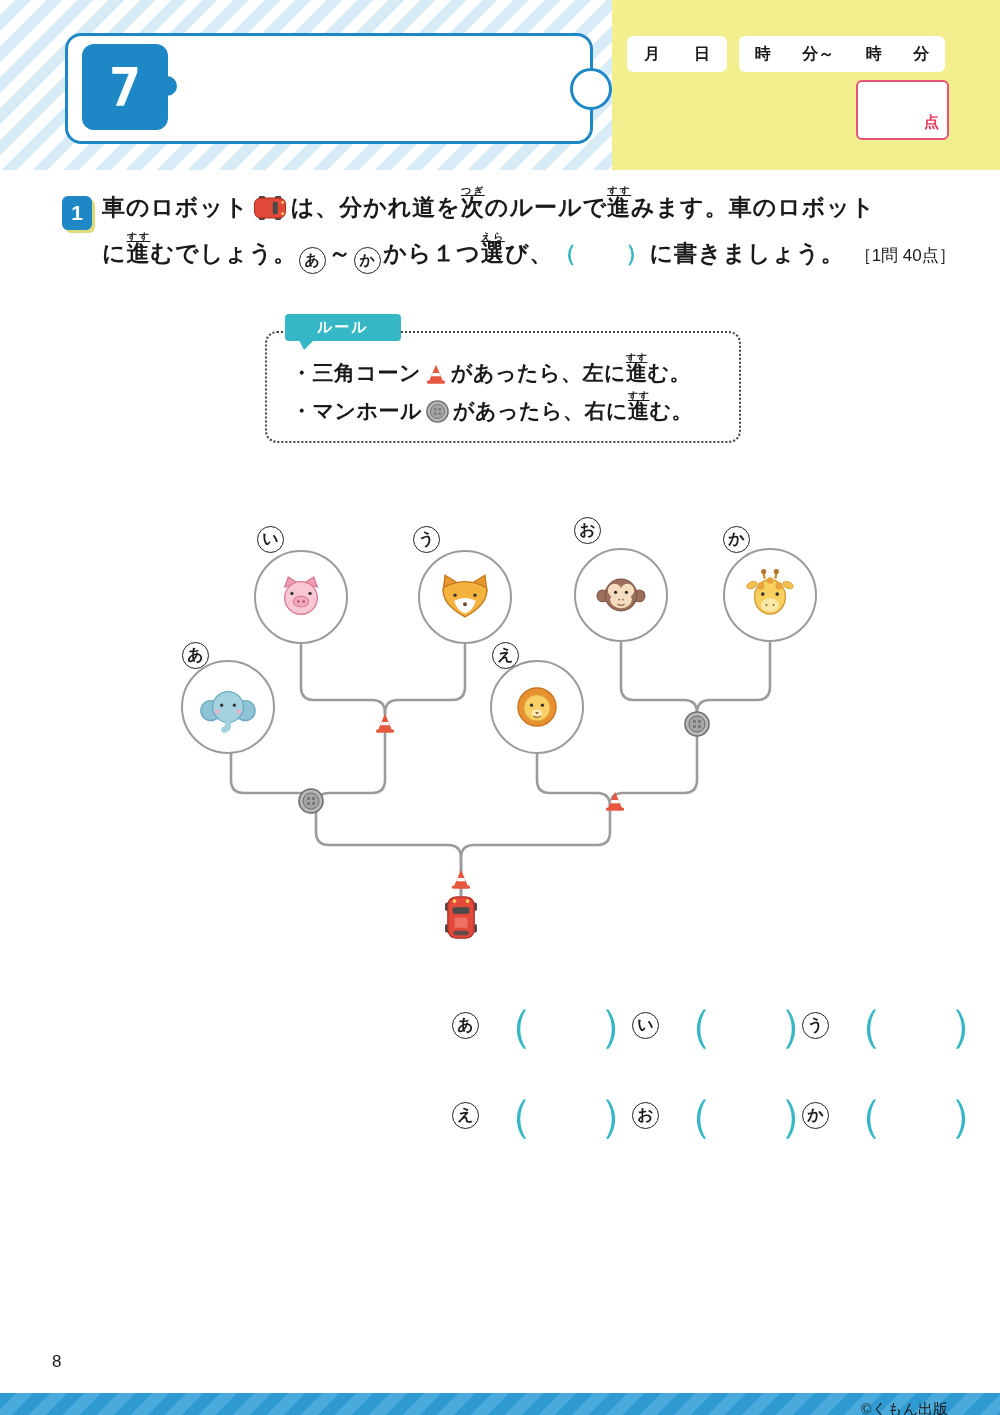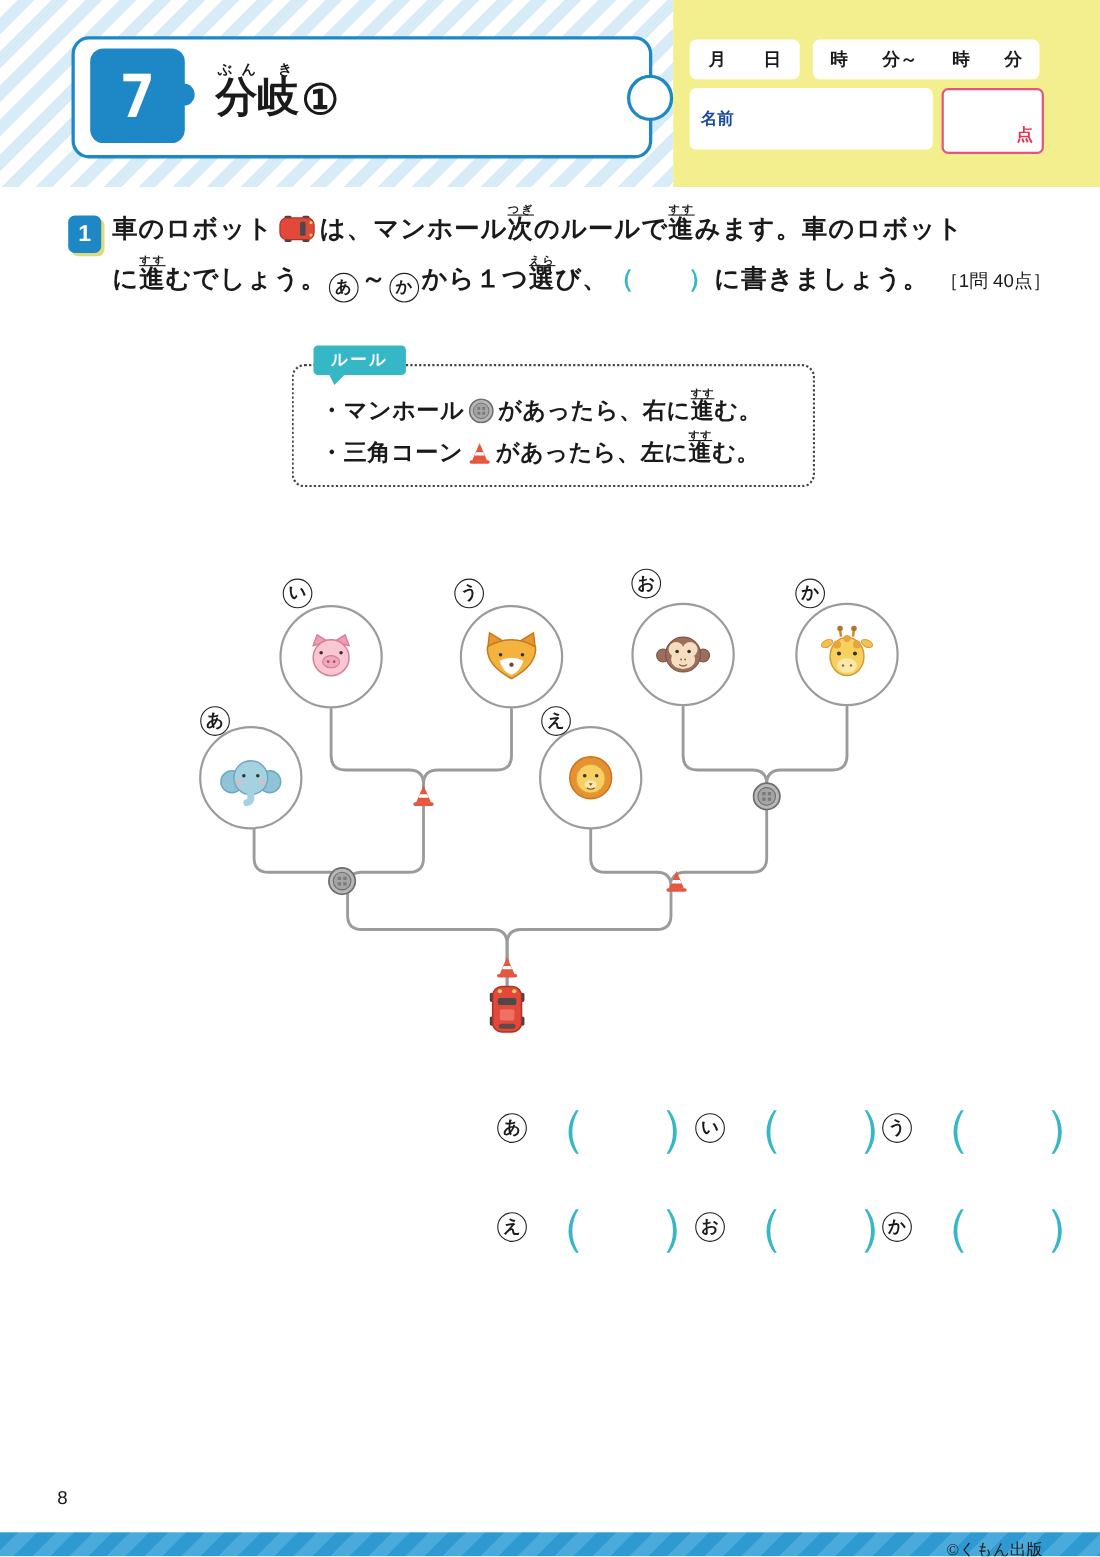--- a/index.html
+++ b/index.html
@@ -50,21 +50,21 @@
     align-items:center;justify-content:center;font-size:15px;margin:0 2px;vertical-align:-4px;background:#fff;}
   .teal{color:var(--teal,#35b7c6);}
   .note{font-size:17px;font-weight:400;margin-left:10px;letter-spacing:0;}
   .inline-icon{display:inline-block;vertical-align:-5px;margin:0 4px;}
   .inline-icon svg{display:block;}
 
   
   .rulebox{position:absolute;left:265px;top:331px;width:472px;height:108px;border:2px dotted #444;
     border-radius:12px;background:#fff;z-index:2;}
   .ruletab{position:absolute;left:18px;top:-19px;background:var(--teal,#35b7c6);color:#fff;font-size:15px;
-    font-weight:700;padding:4px 16px;border-radius:4px;letter-spacing:2px;}
+    font-weight:700;padding:4px 32px;border-radius:4px;letter-spacing:2px;}
   .ruletab:after{content:"";position:absolute;left:14px;bottom:-9px;width:0;height:0;
     border-left:5px solid transparent;border-right:10px solid transparent;border-top:10px solid var(--teal,#35b7c6);}
   .rulelines{padding:20px 0 0 24px;}
   .ruleline{line-height:38px;height:38px;font-size:21px;font-weight:600;letter-spacing:0.5px;white-space:nowrap;}
 
   
   .roads{position:absolute;left:0;top:0;z-index:1;pointer-events:none;}
   .roads path{stroke:var(--road-gray,#9b9b9b);stroke-width:2.6;fill:none;stroke-linecap:round;}
   .node{position:absolute;width:94px;height:94px;border:2.6px solid var(--road-gray,#9b9b9b);border-radius:50%;
     background:#fff;display:flex;align-items:center;justify-content:center;box-sizing:border-box;z-index:2;}
@@ -92,77 +92,70 @@
 
   <div class="band-stripes"></div>
   <div class="band-yellow"></div>
   <div class="bottom-bar"></div>
 
   <div class="title-box">
     <div class="badge-puzzle">
       <span class="bump"></span>
       <span class="num">7</span>
     </div>
-    <div class="title-text">
-      <ruby><span>分岐</span><rt>ぶん き</rt></ruby>
-        <span class="title-circ">①</span>
-    </div>
     <div class="notch"></div>
   </div>
 
   <div class="hbox month-day">
     <span>月</span>
     <span>日</span>
   </div>
   <div class="hbox time-box">
     <span>時</span>
     <span>分～</span>
     <span>時</span>
     <span>分</span>
-  </div>
-  <div class="hbox name-box">
-    <span>名前</span>
   </div>
   <div class="hbox score-box">
     <span>点</span>
   </div>
 
   <div class="pnum">1</div>
   <div class="ptext">
     <div class="pline"><span>車のロボット</span><span class="inline-icon"><svg width="34" height="24" viewBox="0 0 48 34">
             <rect x="8" y="0" width="9" height="4" rx="2" fill="#444"></rect>
             <rect x="31" y="0" width="9" height="4" rx="2" fill="#444"></rect>
             <rect x="8" y="30" width="9" height="4" rx="2" fill="#444"></rect>
             <rect x="31" y="30" width="9" height="4" rx="2" fill="#444"></rect>
             <rect x="2" y="3" width="44" height="28" rx="9" fill="#e2493b" stroke="#b03226" stroke-width="1.5"></rect>
             <rect x="28" y="8" width="7" height="18" rx="2" fill="#4a4a4a"></rect>
             <circle cx="42" cy="9" r="2" fill="#f5d45e"></circle>
             <circle cx="42" cy="25" r="2" fill="#f5d45e"></circle>
-          </svg></span><span>は、マンホール</span><ruby>次<rt>つぎ</rt></ruby><span>のルールで</span><ruby>進<rt>すす</rt></ruby><span>みます。車のロボット</span></div>
+          </svg></span><span>は、分かれ道を</span><ruby>次<rt>つぎ</rt></ruby><span>のルールで</span><ruby>進<rt>すす</rt></ruby><span>みます。車のロボット</span></div>
     <div class="pline"><span>に</span><ruby>進<rt>すす</rt></ruby><span>むでしょう。</span><span class="circled">あ</span><span>～</span><span class="circled">か</span><span>から１つ</span><ruby>選<rt>えら</rt></ruby><span>び、</span><span class="teal">（　　）</span><span>に書きましょう。</span><span class="note">［1問 40点］</span></div>
   </div>
 
   <div class="rulebox">
     <div class="ruletab">ルール</div>
     <div class="rulelines">
+      <div class="ruleline"><span>・三角コーン</span><span class="inline-icon"><svg width="22" height="22" viewBox="0 0 24 24">
+              <rect x="2" y="19" width="20" height="3.5" rx="1.7" fill="#e6573f"></rect>
+              <path d="M12 2 L19.5 19.5 L4.5 19.5 Z" fill="#e6573f"></path>
+              <path d="M8.4 11 h7.2 l1.4 3.4 H7 Z" fill="#fff"></path>
+            </svg></span><span>があったら、左に</span><ruby>進<rt>すす</rt></ruby><span>む。</span></div>
       <div class="ruleline"><span>・マンホール</span><span class="inline-icon"><svg width="23" height="23" viewBox="0 0 26 26">
               <circle cx="13" cy="13" r="12" fill="#b8b8b8" stroke="#6e6e6e" stroke-width="1.6"></circle>
               <circle cx="13" cy="13" r="8" fill="#a5a5a5" stroke="#6e6e6e" stroke-width="1"></circle>
               <g fill="#7a7a7a">
                 <rect x="9" y="9" width="3" height="3"></rect>
                 <rect x="14" y="9" width="3" height="3"></rect>
                 <rect x="9" y="14" width="3" height="3"></rect>
                 <rect x="14" y="14" width="3" height="3"></rect>
               </g>
             </svg></span><span>があったら、右に</span><ruby>進<rt>すす</rt></ruby><span>む。</span></div>
-      <div class="ruleline"><span>・三角コーン</span><span class="inline-icon"><svg width="22" height="22" viewBox="0 0 24 24">
-              <rect x="2" y="19" width="20" height="3.5" rx="1.7" fill="#e6573f"></rect>
-              <path d="M12 2 L19.5 19.5 L4.5 19.5 Z" fill="#e6573f"></path>
-              <path d="M8.4 11 h7.2 l1.4 3.4 H7 Z" fill="#fff"></path>
-            </svg></span><span>があったら、左に</span><ruby>進<rt>すす</rt></ruby><span>む。</span></div>
     </div>
   </div>
 
   <svg class="roads" width="1000" height="1415" viewBox="0 0 1000 1415">
     <path d="M 461 898 L 461 858 Q 461 845 448 845 L 329 845 Q 316 845 316 832 L 316 806"></path>
     <path d="M 461 898 L 461 858 Q 461 845 474 845 L 597 845 Q 610 845 610 832 L 610 806"></path>
     <path d="M 316 806 Q 316 793 303 793 L 244 793 Q 231 793 231 780 L 231 753"></path>
     <path d="M 316 806 Q 316 793 329 793 L 372 793 Q 385 793 385 780 L 385 713"></path>
     <path d="M 385 713 Q 385 700 372 700 L 314 700 Q 301 700 301 687 L 301 645"></path>
     <path d="M 385 713 Q 385 700 398 700 L 452 700 Q 465 700 465 687 L 465 645"></path>

